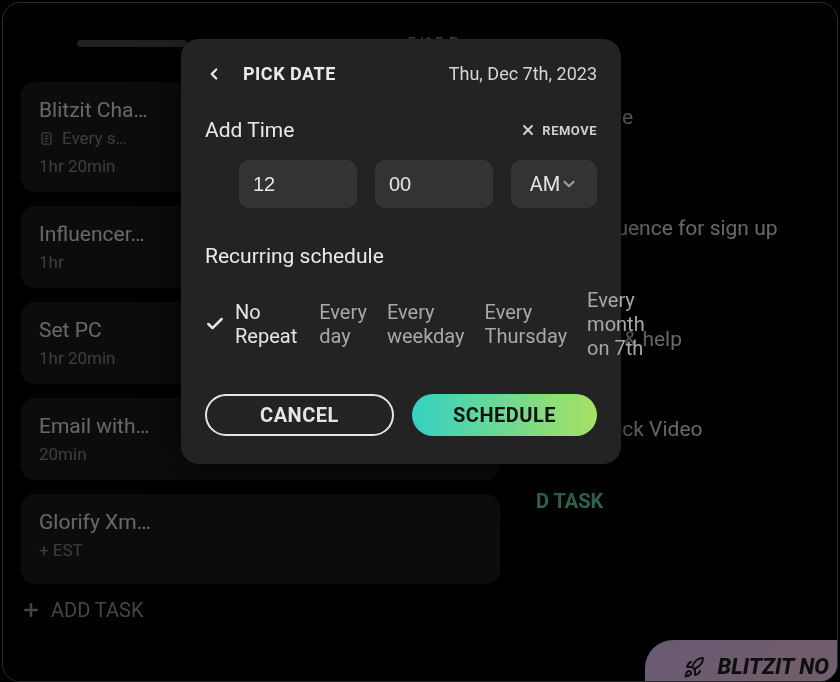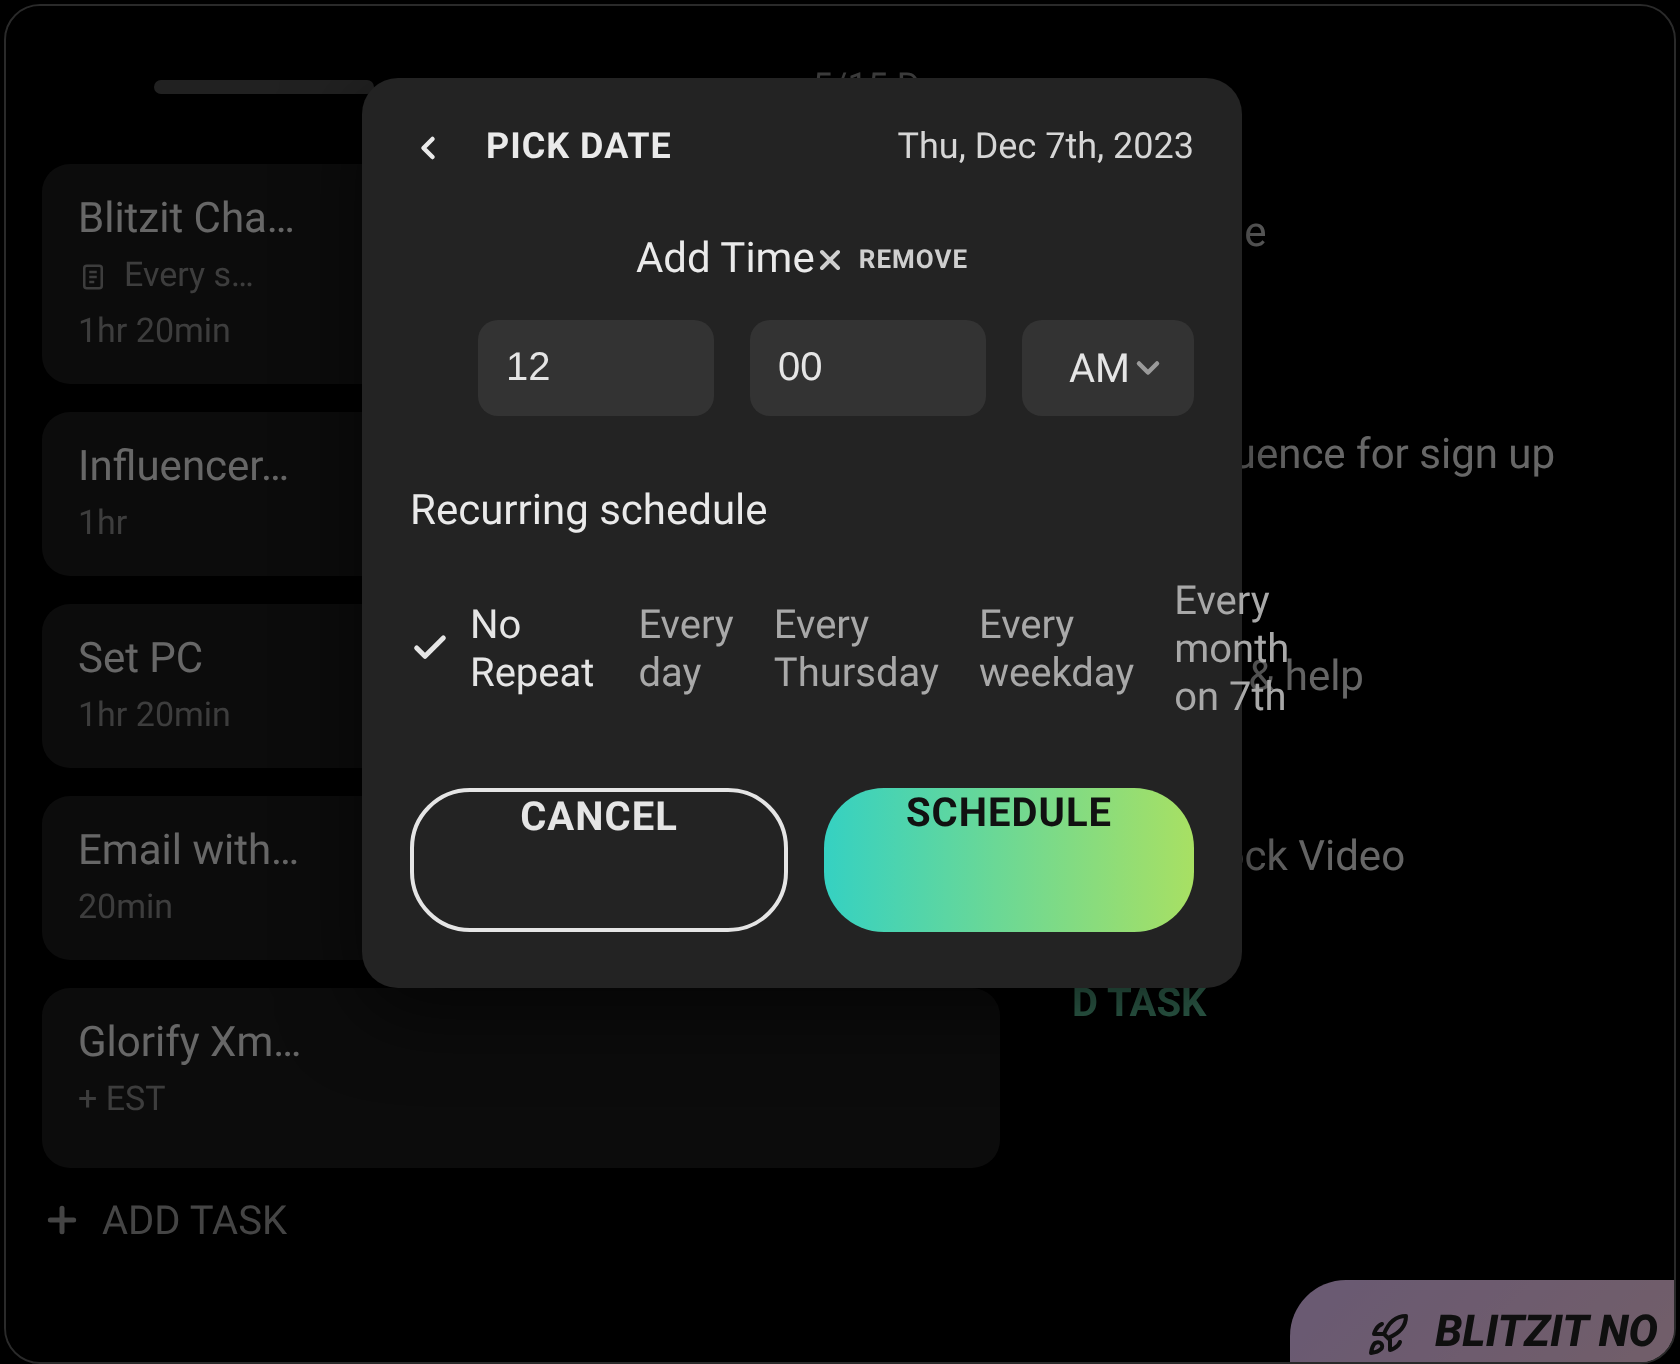--- a/index.html
+++ b/index.html
@@ -159,21 +159,21 @@
     font-size: 18px;
     letter-spacing: 0.5px;
   }
   .header-date {
     color: #d6d6d6;
     font-size: 18px;
   }
   .add-time-row {
     display: flex;
     align-items: center;
-    justify-content: center;
+    justify-content: space-between;
     margin-bottom: 18px;
   }
   .add-time-label {
     font-size: 21px;
     color: #eaeaea;
   }
   .remove-btn {
     display: flex;
     align-items: center;
     gap: 6px;
@@ -201,21 +201,21 @@
     color: #e5e5e5;
     border: none;
   }
   .ampm-box {
     background: #333333;
     border-radius: 10px;
     width: 118px;
     height: 48px;
     display: flex;
     align-items: center;
-    justify-content: flex-end;
+    justify-content: center;
     padding: 0 14px;
     font-size: 20px;
     color: #e5e5e5;
     cursor: pointer;
   }
   .recurring-title {
     font-size: 21px;
     color: #eaeaea;
     margin-bottom: 20px;
   }
@@ -240,26 +240,27 @@
     width: 22px;
     display: inline-flex;
     justify-content: center;
   }
   .modal-actions {
     display: flex;
     gap: 18px;
   }
   .btn {
     flex: 1;
-    height: 72px;
+    height: 42px;
     border-radius: 30px;
     font-size: 20px;
     font-weight: 700;
     letter-spacing: 0.5px;
     display: flex;
+    align-items: center;
     justify-content: center;
     cursor: pointer;
   }
   .btn-cancel {
     background: transparent;
     border: 2px solid #e5e5e5;
     color: #e5e5e5;
   }
   .btn-schedule {
     background: linear-gradient(90deg,#35d1c2,#a8e063);
@@ -392,24 +393,24 @@
             <svg width="20" height="20" viewBox="0 0 24 24" fill="none" stroke="#e5e5e5" stroke-width="3" stroke-linecap="round" stroke-linejoin="round">
               <polyline points="20 6 9 17 4 12"></polyline>
             </svg>
           </span>
           <span>No Repeat</span>
         </div>
         <div class="recur-item">
           <span>Every day</span>
         </div>
         <div class="recur-item">
+          <span>Every weekday</span>
+        </div>
+        <div class="recur-item">
           <span>Every Thursday</span>
-        </div>
-        <div class="recur-item">
-          <span>Every weekday</span>
         </div>
         <div class="recur-item">
           <span>Every month on 7th</span>
         </div>
       </div>
 
     <div class="modal-actions">
       <div class="btn btn-cancel">
         <span>CANCEL</span>
       </div>

